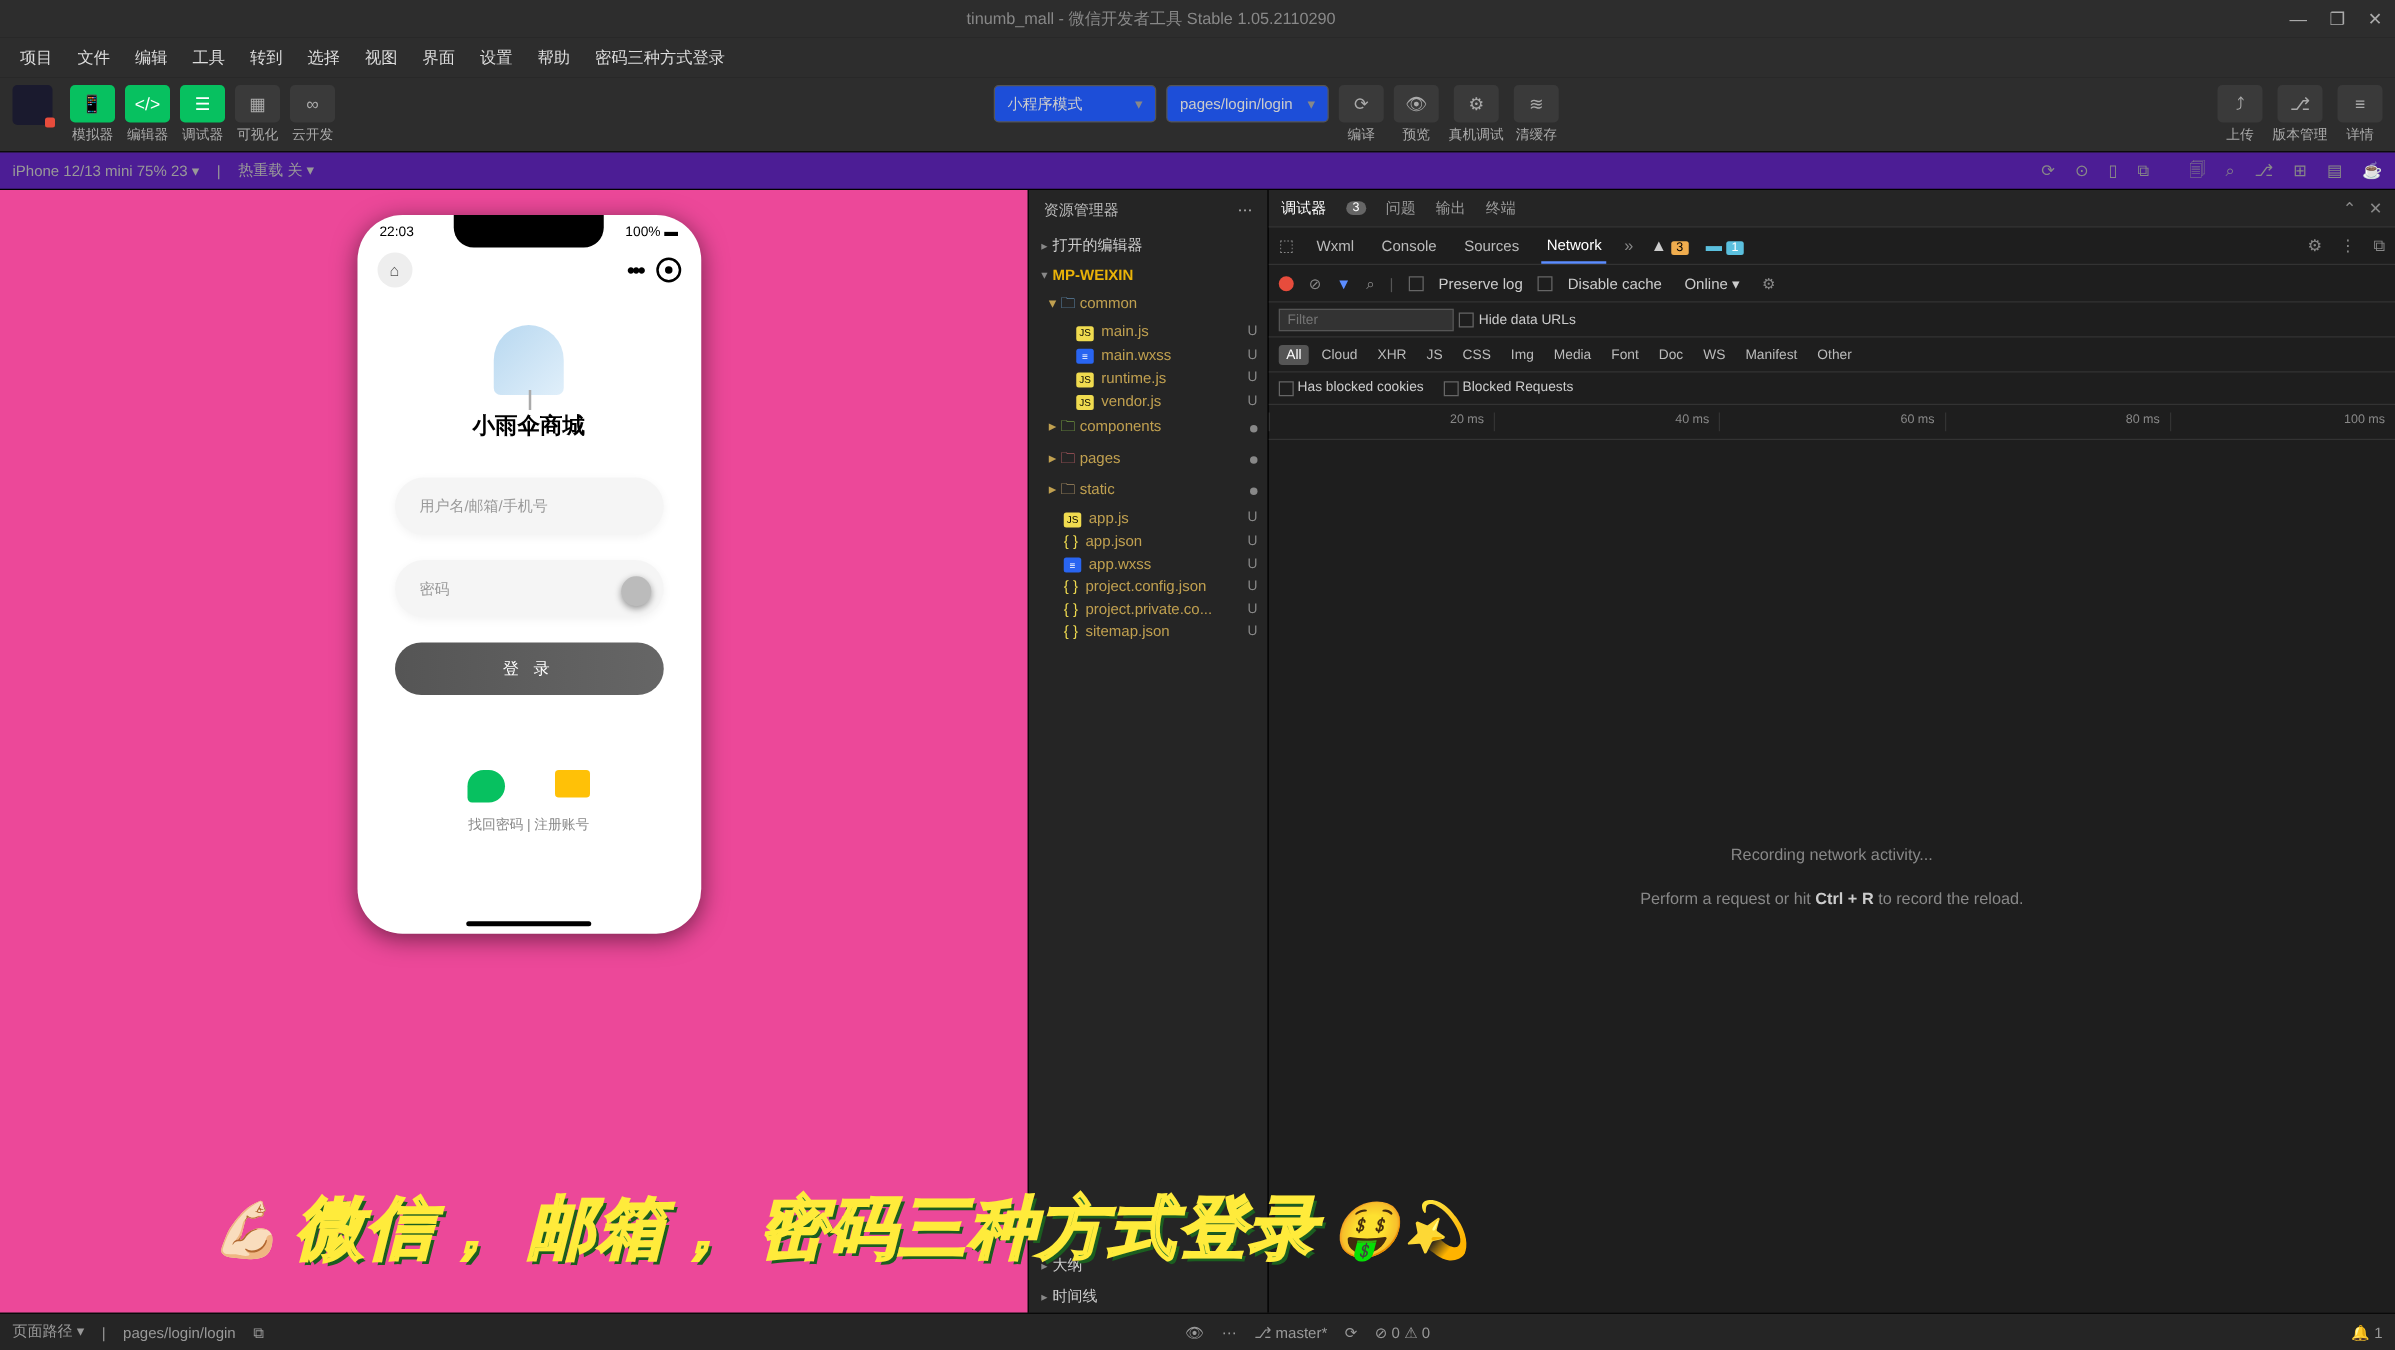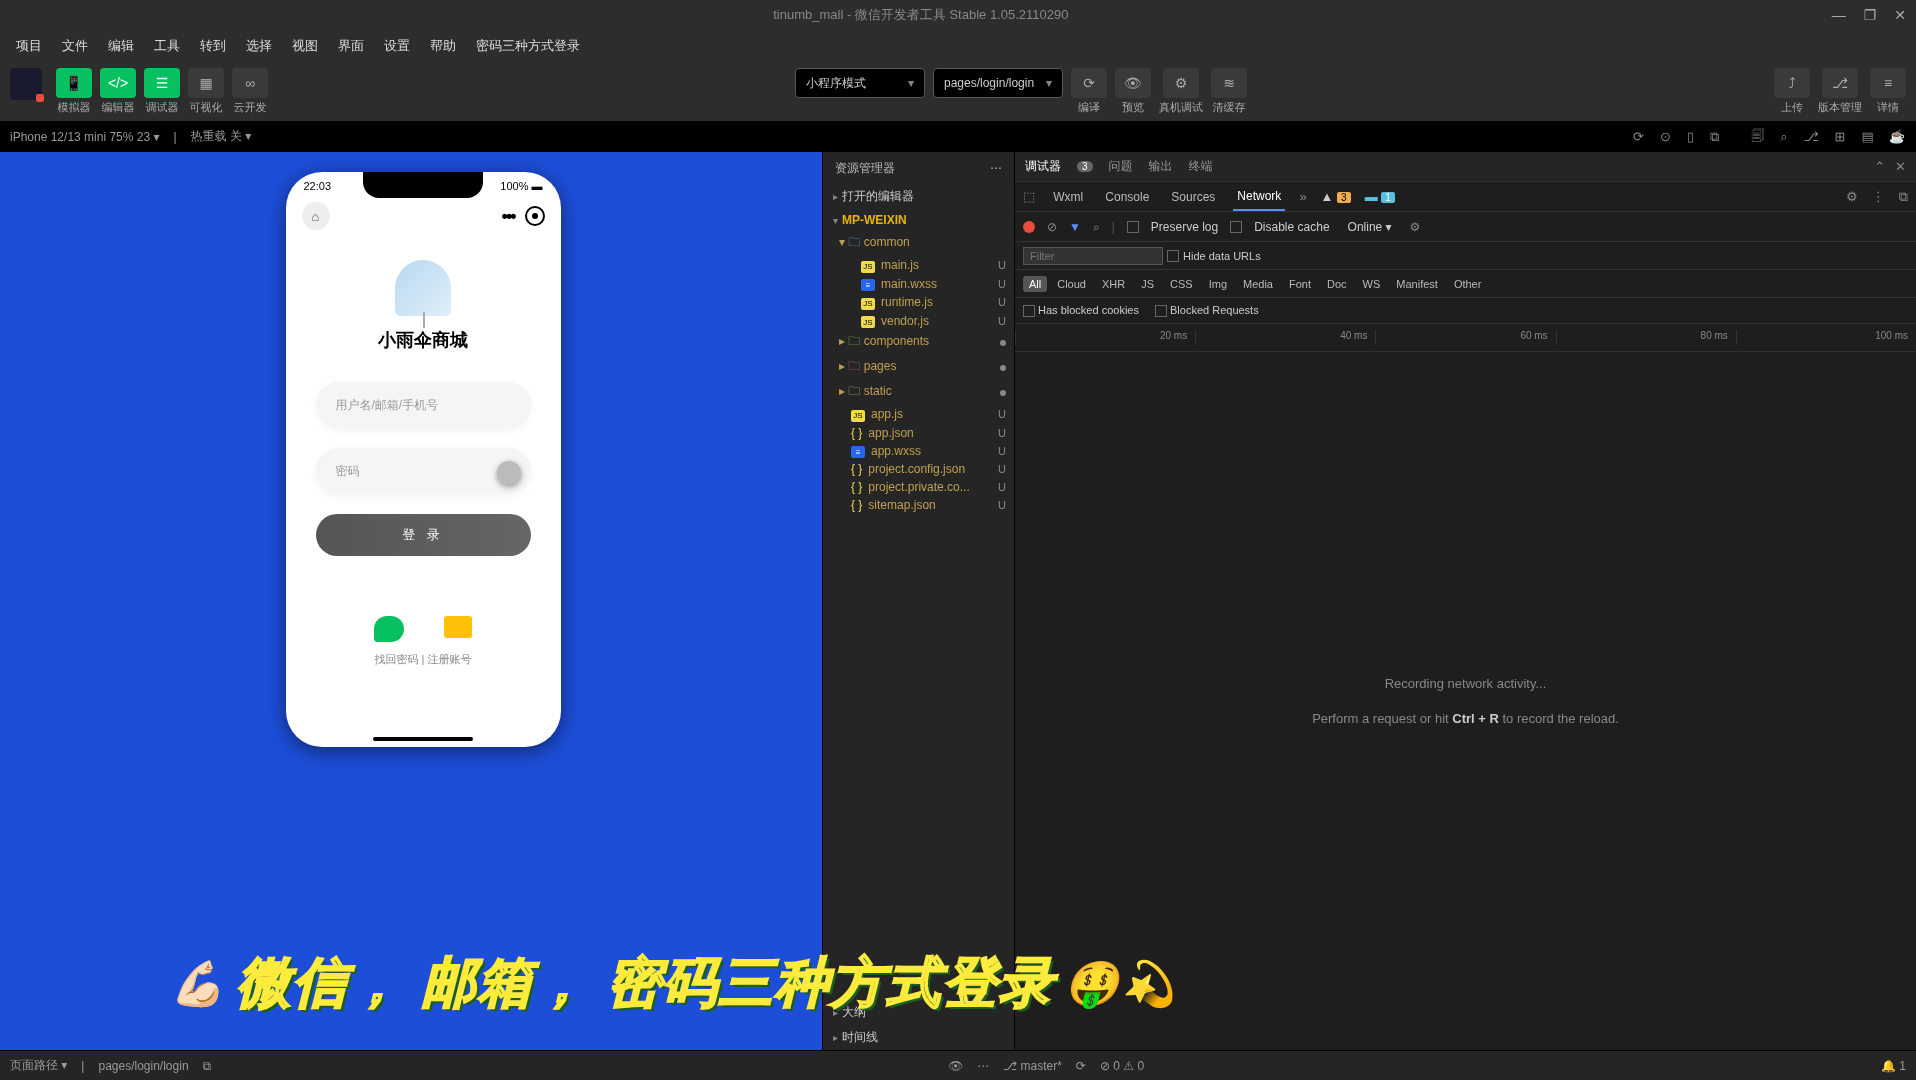--- a/index.html
+++ b/index.html
@@ -18,32 +18,32 @@
 
 .toolbar { height: 60px; background: #2d2d2d; display: flex; align-items: flex-start; padding: 6px 10px; justify-content: space-between; border-bottom: 1px solid #000; }
 .toolbar-left { display: flex; gap: 8px; align-items: flex-start; }
 .avatar-box { width: 32px; height: 32px; background: #1a1a2e; border-radius: 4px; margin-right: 6px; position: relative; }
 .avatar-box::after { content: ''; position: absolute; bottom: -2px; right: -2px; width: 8px; height: 8px; background: #e74c3c; border-radius: 2px; }
 .tool-group { display: flex; flex-direction: column; align-items: center; gap: 2px; }
 .tool-icon-green { width: 36px; height: 30px; background: #07c160; border-radius: 4px; display: flex; align-items: center; justify-content: center; color: #fff; font-size: 14px; }
 .tool-icon-gray { width: 36px; height: 30px; background: #3a3a3a; border-radius: 4px; display: flex; align-items: center; justify-content: center; color: #aaa; font-size: 14px; }
 .tool-label { font-size: 11px; color: #aaa; }
 .toolbar-center { display: flex; gap: 8px; align-items: flex-start; }
-.dropdown { height: 30px; background: #000000; border: 1px solid #555; border-radius: 4px; padding: 0 10px; display: flex; align-items: center; color: #ccc; font-size: 12px; min-width: 130px; justify-content: space-between; }
+.dropdown { height: 30px; background: #1d4ed8; border: 1px solid #555; border-radius: 4px; padding: 0 10px; display: flex; align-items: center; color: #ccc; font-size: 12px; min-width: 130px; justify-content: space-between; }
 .dropdown::after { content: '▾'; margin-left: 8px; color: #888; }
 .toolbar-right { display: flex; gap: 8px; }
 
 
-.devicebar { height: 30px; background: #000000; display: flex; padding: 0 10px; justify-content: space-between; border-bottom: 1px solid #000; }
+.devicebar { height: 30px; background: #4c1d95; display: flex; padding: 0 10px; justify-content: space-between; border-bottom: 1px solid #000; }
 .device-left { display: flex; gap: 14px; align-items: center; font-size: 12px; color: #999; }
 .device-right { display: flex; gap: 16px; align-items: center; color: #888; }
 
 
 .main { display: flex; height: calc(100% - 152px - 30px); }
-.simulator-pane { width: 822px; background: #1d4ed8; display: flex; justify-content: center; align-items: flex-start; padding-top: 20px; position: relative; padding-left: 24px; }
+.simulator-pane { width: 822px; background: #ec4899; display: flex; justify-content: center; align-items: flex-start; padding-top: 20px; position: relative; padding-left: 24px; }
 
 
 .phone { width: 275px; height: 575px; background: #fff; border-radius: 36px; position: relative; overflow: hidden; box-shadow: 0 4px 20px rgba(0,0,0,.5); }
 .notch { position: absolute; top: 0; left: 50%; transform: translateX(-50%); width: 120px; height: 26px; background: #000; border-radius: 0 0 16px 16px; }
 .status { display: flex; justify-content: space-between; padding: 8px 18px 0; font-size: 11px; color: #000; font-weight: 500; }
 .phone-nav { display: flex; justify-content: space-between; padding: 10px 16px; align-items: center; }
 .nav-home { width: 28px; height: 28px; border-radius: 50%; background: #eee; display: flex; align-items: center; justify-content: center; color: #555; }
 .nav-right { display: flex; gap: 10px; align-items: center; }
 .nav-dots { font-size: 18px; color: #000; letter-spacing: -2px; font-weight: 700; }
 .nav-target { width: 20px; height: 20px; border: 2px solid #000; border-radius: 50%; position: relative; }

